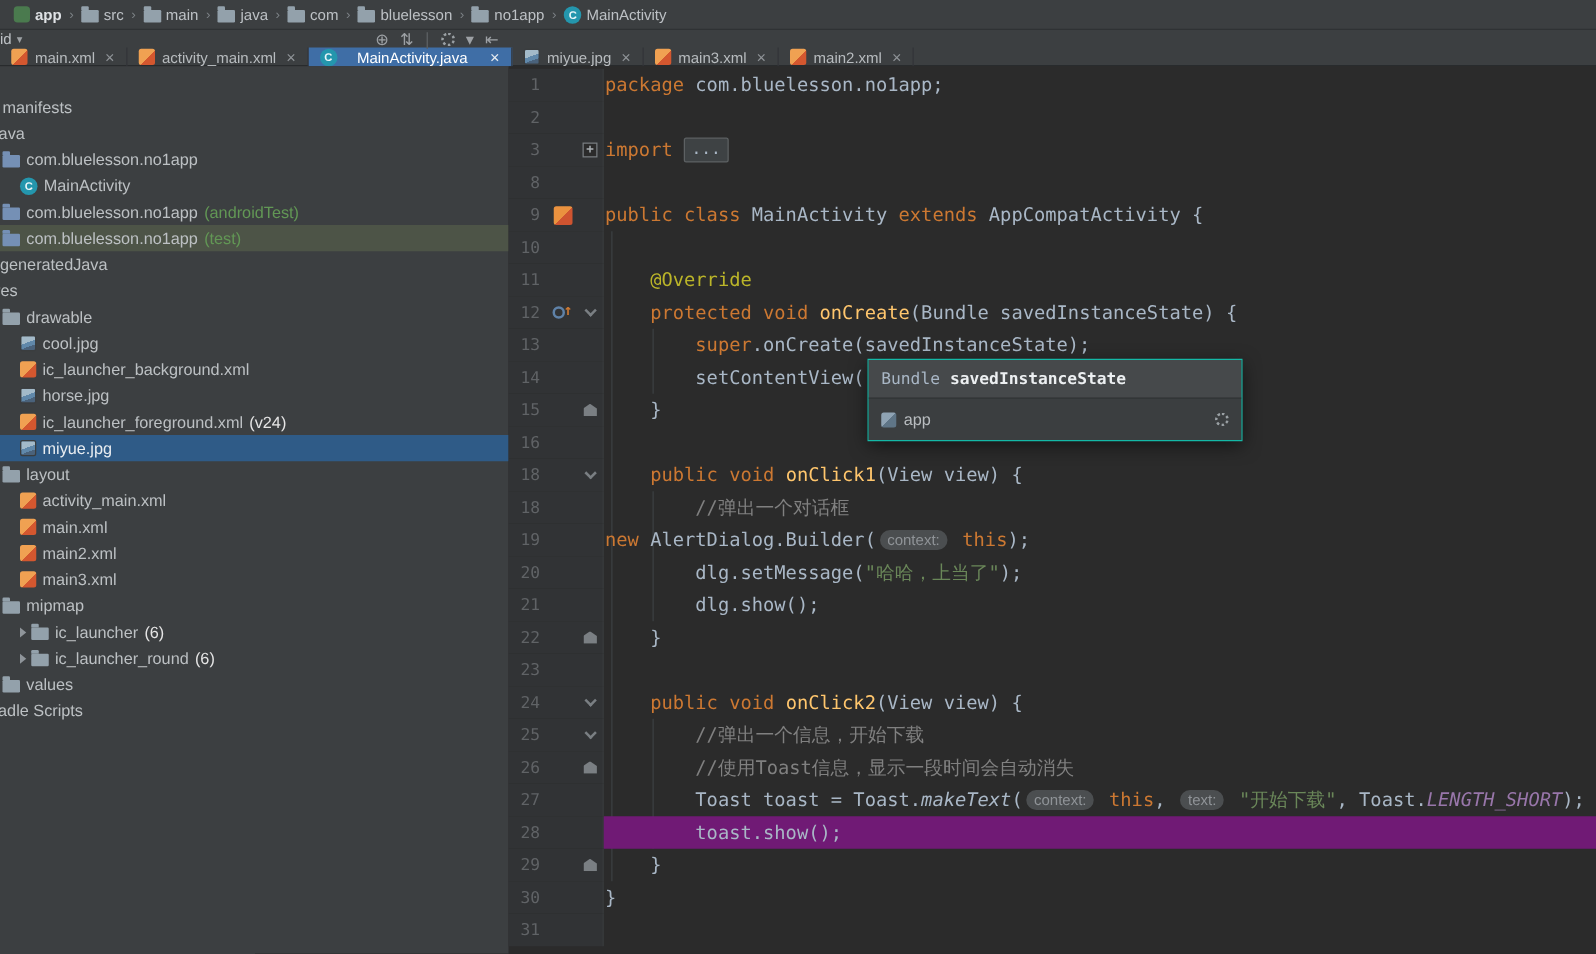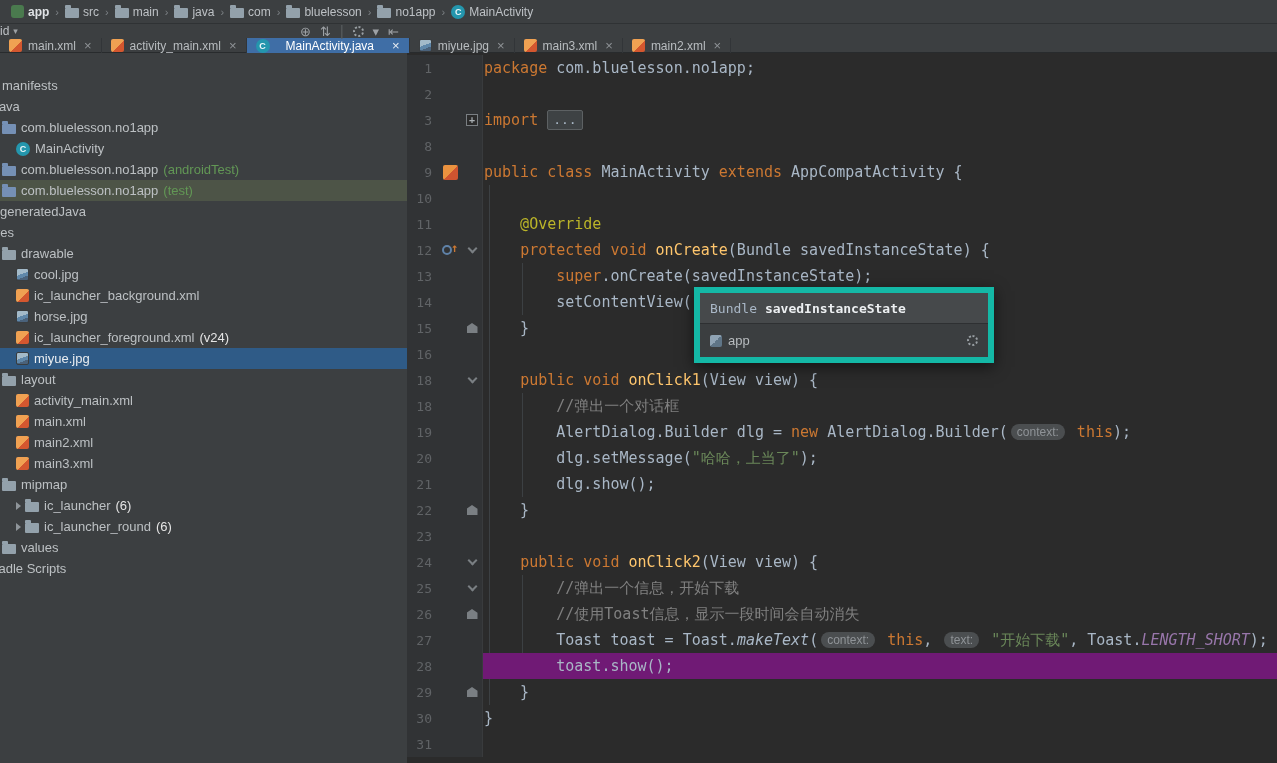--- a/index.html
+++ b/index.html
@@ -72,21 +72,21 @@
   .tok-foldbox{background:#3e4244;border:1px solid #5d6163;color:#a9b7c6;padding:0 5px;border-radius:2px;font-size:13px;line-height:18px;}
   .fold-open{width:7px;height:7px;border-right:2px solid #7a7f83;border-bottom:2px solid #7a7f83;transform:rotate(45deg);margin-top:-4px;}
   .fold-close{width:11px;height:10px;background:#7a7f83;clip-path:polygon(50% 0,100% 38%,100% 100%,0 100%,0 38%);}
   .fold-plus{width:12px;height:12px;border:1px solid #7a7f83;color:#aab0b4;font:bold 10px/10px "DejaVu Sans Mono",monospace;text-align:center;background:#2b2b2b;}
   .gico-android{width:15px;height:15px;border-radius:2px;background:linear-gradient(135deg,#ea923f 0 52%,#cf5430 52%);}
   .ovr{display:flex;align-items:center;}
   .ovr .oc{width:10px;height:10px;border:2px solid #5f82a8;border-radius:50%;}
   .ovr .oa{color:#cc7832;font:bold 12px/10px "DejaVu Sans Mono",monospace;margin-left:-1px;margin-top:-4px;}
 
   
-  .popup{position:absolute;left:694px;top:287px;width:300px;z-index:10;box-shadow:0 4px 14px rgba(0,0,0,.55);border:6px solid #14b8a6;}
+  .popup{position:absolute;left:694px;top:287px;width:300px;z-index:10;box-shadow:0 4px 14px rgba(0,0,0,.55);border:1px solid #14b8a6;}
   .popup-row1{height:31px;background:#46494b;display:flex;align-items:center;padding:0 10px;font:13px "DejaVu Sans Mono",monospace;border-bottom:1px solid #2e3032;}
   .popup-row1 .ptype{color:#a9b7c6;margin-right:8px;}
   .popup-row1 .pname{color:#eceff1;font-weight:bold;}
   .popup-row2{height:33px;background:#3b3e40;display:flex;align-items:center;padding:0 10px;font-size:13px;color:#b8bcbf;}
   .popup-row2 .lab{margin-left:6px;}
   .popup-row2 .gear-dot{margin-left:auto;}
 </style>
 </head>
 <body>
 
@@ -413,21 +413,21 @@
         <span class="gfold"></span>
       </div>
       <div class="codecell"><span class="tok-co">        //弹出一个对话框</span></div>
     </div>
     <div class="eline">
       <div class="gut">
         <span class="lnum">19</span>
         <span class="gico"></span>
         <span class="gfold"></span>
       </div>
-      <div class="codecell"><span class="tok-pl">        AlertDialog.Builder dlg = </span><span class="tok-kw">new</span><span class="tok-pl"> AlertDialog.Builder(</span><span class="tok-hint">context:</span><span class="tok-pl"> </span><span class="tok-kw">this</span><span class="tok-pl">);</span></div>
+      <div class="codecell"><span class="tok-kw">new</span><span class="tok-pl"> AlertDialog.Builder(</span><span class="tok-hint">context:</span><span class="tok-pl"> </span><span class="tok-kw">this</span><span class="tok-pl">);</span></div>
     </div>
     <div class="eline">
       <div class="gut">
         <span class="lnum">20</span>
         <span class="gico"></span>
         <span class="gfold"></span>
       </div>
       <div class="codecell"><span class="tok-pl">        dlg.setMessage(</span><span class="tok-st">"哈哈，上当了"</span><span class="tok-pl">);</span></div>
     </div>
     <div class="eline">

